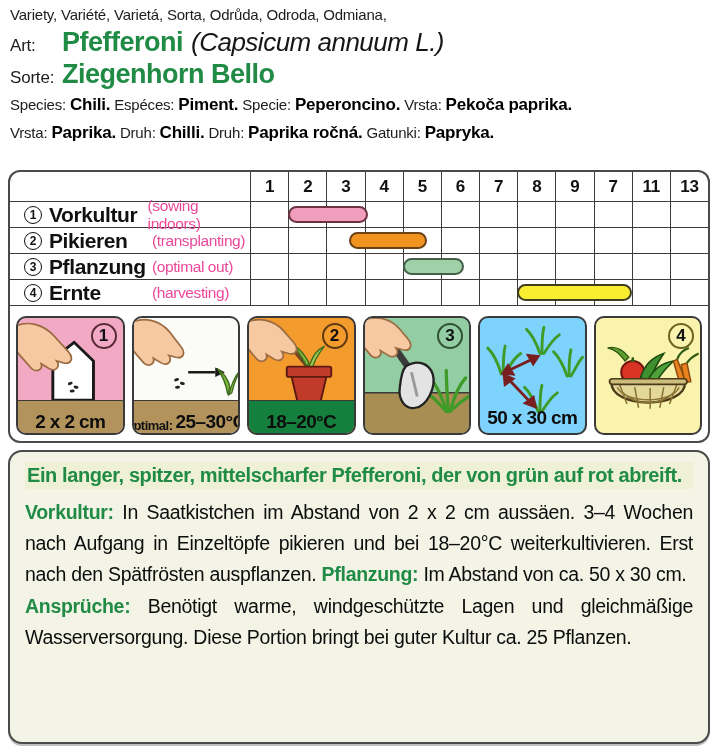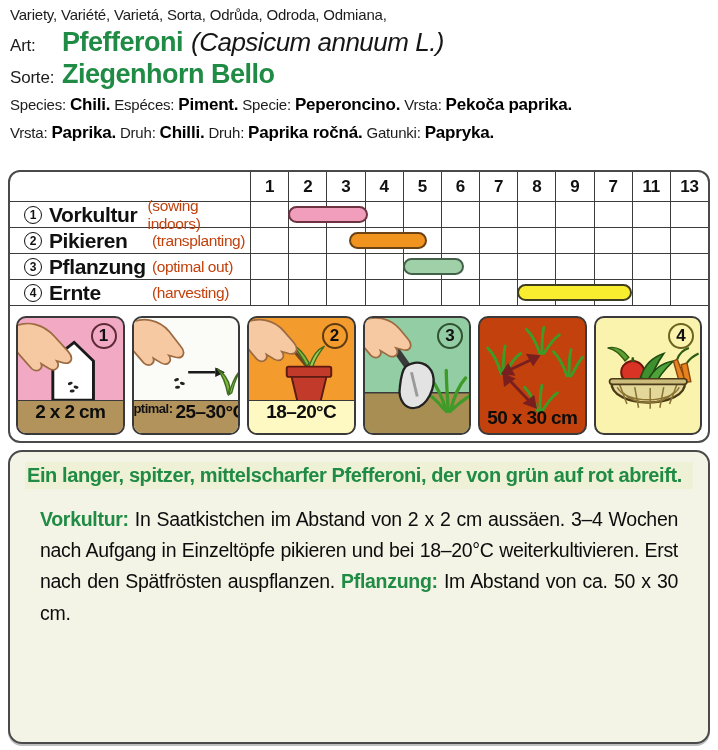--- a/index.html
+++ b/index.html
@@ -21,44 +21,44 @@
 
   .cal { position:relative; width:100%; height:134px; }
   .cal-head { position:absolute; top:0; left:0; right:0; height:30px; border-bottom:1px solid #3c3c3c; }
   .months { position:absolute; left:240px; right:0; top:0; bottom:0; display:flex; }
   .mcell { flex:1; border-left:1px solid #3c3c3c; display:flex; align-items:center; justify-content:center; font-weight:bold; font-size:17px; }
   .cal-row { position:absolute; left:0; right:0; height:26px; border-bottom:1px solid #3c3c3c; }
   .cal-row:nth-of-type(5) { border-bottom:1px solid #3c3c3c; }
   .row-label { position:absolute; left:14px; top:0; bottom:0; width:226px; display:flex; align-items:center; gap:7px; }
   .numcircle { width:18px; height:18px; border:1.4px solid #111; border-radius:50%; display:inline-flex; align-items:center; justify-content:center; font-size:12px; font-weight:bold; flex:0 0 18px; }
   .row-label .nm { font-weight:bold; font-size:21px; width:96px; letter-spacing:-0.4px; }
-  .row-label .en { font-size:15.5px; color:#c2410c; letter-spacing:-0.4px; }
+  .row-label .en { font-size:15.5px; color:#ec4899; letter-spacing:-0.4px; }
   .grid-cols { position:absolute; left:240px; right:0; top:0; bottom:0; display:flex; }
   .gcell { flex:1; border-left:1px solid #3c3c3c; }
   .bar-layer { position:absolute; left:240px; right:0; top:0; bottom:0; }
   .bar { position:absolute; top:4px; height:17px; border-radius:9px; border:2px solid #333; }
 
   
   .panels { position:absolute; left:0; right:0; top:140px; bottom:0; display:flex; gap:7px; padding:4px 6px 6px 6px; }
   .panel { position:relative; flex:1; border:2px solid #3a3a3a; border-radius:10px; overflow:hidden; }
   .panel svg { position:absolute; left:0; top:0; width:100%; height:100%; }
-  .band { position:absolute; left:0; right:0; bottom:0; height:33px; display:flex; align-items:flex-start; justify-content:center; border-top:1.5px solid #3a3a3a; }
+  .band { position:absolute; left:0; right:0; bottom:0; height:33px; display:flex; align-items:flex-end; justify-content:center; border-top:1.5px solid #3a3a3a; }
   .cap { font-weight:bold; font-size:19px; color:#0d0d0d; letter-spacing:-0.6px; white-space:nowrap; }
   .cap-prefix { font-weight:bold; font-size:13px; margin-right:3px; letter-spacing:-0.5px; }
   .cap-on-bg { position:absolute; left:0; right:0; bottom:4px; text-align:center; }
   .badge { position:absolute; top:5px; right:6px; width:26px; height:26px; border-radius:50%; border:2.2px solid #5d2b35; display:flex; align-items:center; justify-content:center; font-size:17px; font-weight:bold; color:#101010; z-index:2; }
   .panel-3 .badge { border-color:#5d3a12; }
   .panel-4 .badge { border-color:#2f5230; }
   .panel-6 .badge { border-color:#6b6320; }
 
   
   .box2 { position:absolute; left:8px; top:450px; width:702px; height:294px; border:2px solid #4a4a4a; border-radius:14px; background:#f3f3e6; padding:10px 15px 10px 15px; box-shadow:0 2px 0 rgba(0,0,0,0.25); }
   .headline { font-size:20px; font-weight:bold; color:#1f8b44; background:#eef1d5; letter-spacing:-0.4px; padding:2px 2px; margin-bottom:8px; }
   .bodytext { font-size:19.5px; line-height:1.6; text-align:justify; color:#0d0d0d; letter-spacing:-0.3px; }
-  .bodytext p { margin:15px; }
+  .bodytext p { margin:0; }
   .kw { font-weight:bold; color:#1f8b44; }
 </style>
 </head>
 <body>
 
 <div class="hdr">
   <div class="variety-line">Variety, Variété, Varietá, Sorta, Odrůda, Odroda, Odmiana,</div>
   <div class="name-row">
     <span class="lbl">Art:</span>
     <span class="big">Pfefferoni</span>
@@ -241,21 +241,21 @@
       <svg viewBox="0 0 108 123" preserveAspectRatio="none">
         <line x1="26" y1="10" x2="60" y2="52" stroke="#6e4520" stroke-width="3.4"></line>
         <path d="M60,52 C54,40 50,34 44,28 C52,32 58,40 62,48 Z" fill="#86b83c" stroke="#3e6b1e" stroke-width="1.4"></path>
         <path d="M62,52 C66,40 70,34 78,30 C72,38 68,44 66,52 Z" fill="#9acb55" stroke="#3e6b1e" stroke-width="1.4"></path>
         <ellipse cx="62" cy="57" rx="20" ry="5" fill="#9c7a4a" stroke="#5d1a10" stroke-width="1.5"></ellipse>
         <rect x="39" y="52" width="46" height="11" rx="2" fill="#c23b2a" stroke="#5d1a10" stroke-width="2"></rect>
         <polygon points="44,63 80,63 74,89 50,89" fill="#c23b2a" stroke="#5d1a10" stroke-width="2"></polygon>
         <path d="M-6,6 C10,-2 26,2 36,14 L46,26 C52,33 49,40 41,38 L34,36 C38,42 33,48 26,44 L18,39 C20,45 13,49 8,44 L0,34 C-8,24 -10,14 -6,6 Z" fill="#f6c9a2" stroke="#9c6b42" stroke-width="1.8"></path>
       </svg>
       <div class="badge">2</div>
-      <div class="band" style="background: #fef9c3;">
+      <div class="band" style="background: #15803d;">
         <span class="cap">18–20°C</span>
       </div>
     </div>
 
     <div class="panel panel-4" style="background: rgb(147, 205, 164);">
       <svg viewBox="0 0 108 123" preserveAspectRatio="none">
         <rect x="0" y="80" width="108" height="43" fill="#a98e54"></rect>
         <line x1="0" y1="80" x2="108" y2="80" stroke="#3a3a3a" stroke-width="1.5"></line>
         <g stroke="#3f9b28" stroke-width="3.4" stroke-linecap="round" fill="none">
           <path d="M84,100 C80,84 74,72 66,62"></path>
@@ -265,21 +265,21 @@
           <path d="M90,98 C98,90 104,86 110,82"></path>
         </g>
         <line x1="24" y1="22" x2="47" y2="56" stroke="#3a3a3a" stroke-width="7"></line>
         <path d="M42,52 C54,44 66,48 70,60 C74,74 64,94 52,96 C42,98 34,88 36,74 C37,64 38,56 42,52 Z" fill="#e3e3e3" stroke="#222" stroke-width="2.4"></path>
         <line x1="48" y1="58" x2="54" y2="84" stroke="#9a9a9a" stroke-width="3"></line>
         <path d="M-6,4 C10,-4 26,0 36,12 L44,22 C50,29 47,36 39,34 L32,32 C36,38 31,44 24,40 L16,35 C18,41 11,45 6,40 L-2,30 C-10,20 -10,12 -6,4 Z" fill="#f6c9a2" stroke="#9c6b42" stroke-width="1.8"></path>
       </svg>
       <div class="badge">3</div>
     </div>
 
-    <div class="panel panel-5" style="background: #c2410c;">
+    <div class="panel panel-5" style="background: #7dd3fc;">
       <svg viewBox="0 0 108 123" preserveAspectRatio="none">
         <g stroke="#3f9b28" stroke-width="3" stroke-linecap="round" fill="none">
           <path d="M22,60 C18,46 14,38 8,32"></path>
             <path d="M24,60 C24,46 24,38 26,30"></path>
             <path d="M26,60 C32,48 36,42 42,38"></path>
           <path d="M62,38 C58,26 54,18 48,12"></path>
             <path d="M64,38 C64,26 64,18 66,10"></path>
             <path d="M66,38 C72,28 76,22 82,18"></path>
           <path d="M90,62 C86,50 82,42 76,36"></path>
             <path d="M92,62 C92,50 92,42 94,34"></path>
@@ -319,14 +319,15 @@
       </svg>
       <div class="badge">4</div>
     </div>
   </div>
 </div>
 
 <div class="box2">
   <div class="headline">Ein langer, spitzer, mittelscharfer Pfefferoni, der von grün auf rot abreift.</div>
   <div class="bodytext">
     <p><span class="kw">Vorkultur:</span><span> In Saatkistchen im Abstand von 2 x 2 cm aussäen. 3–4 Wochen nach Aufgang in Einzeltöpfe pikieren und bei 18–20°C weiterkultivieren. Erst nach den Spätfrösten auspflanzen. </span><span class="kw">Pflanzung:</span><span> Im Abstand von ca. 50 x 30 cm.</span></p>
+    <p><span class="kw">Ansprüche:</span><span> Benötigt warme, windgeschützte Lagen und gleichmäßige Wasserversorgung. Diese Portion bringt bei guter Kultur ca. 25 Pflanzen.</span></p>
   </div>
 </div>
 
 </body></html>

